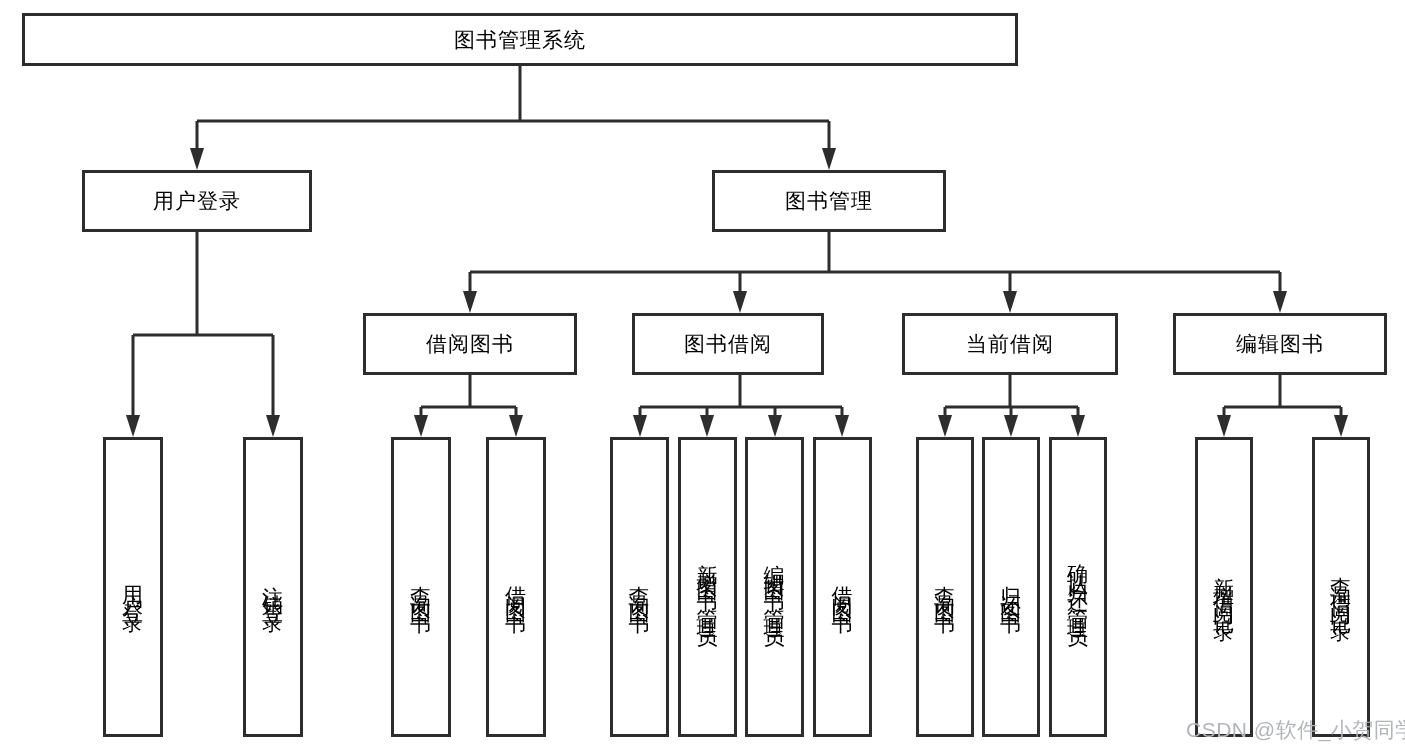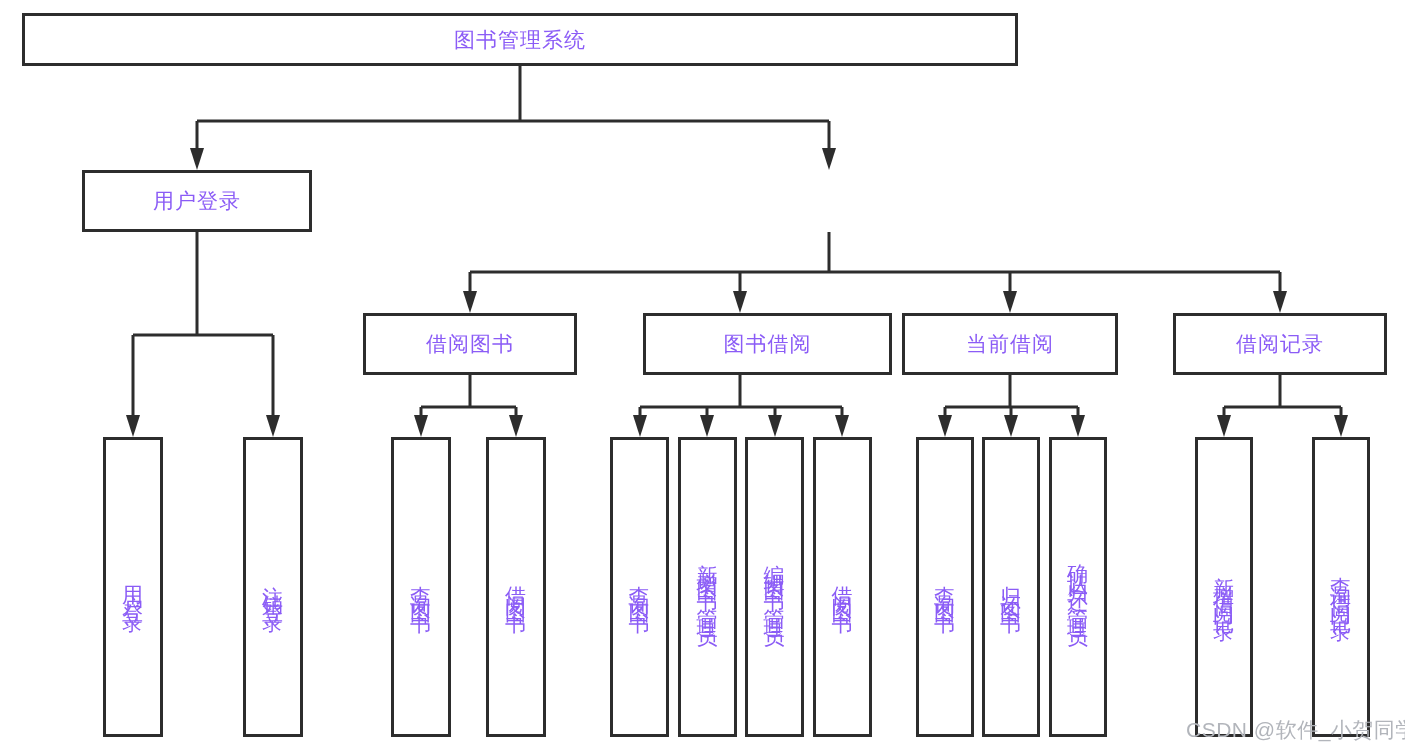--- a/index.html
+++ b/index.html
@@ -10,34 +10,34 @@
     font-family:"Liberation Sans","DejaVu Sans",sans-serif;
     overflow:hidden;
   }
   .wires{position:absolute;left:0;top:0;width:1405px;height:747px;}
   .node{
     position:absolute;
     box-sizing:border-box;
     background:#ffffff;
     border:3px solid #2d2d2d;
     display:flex;align-items:center;justify-content:center;
-    color:#8b5cf6;
+    color:#000000;
     font-size:21px;
     letter-spacing:1px;
     z-index:2;
   }
   
   .n-root{left:22px;top:13px;width:996px;height:53px;}
   
   .n-userlogin{left:82px;top:170px;width:230px;height:62px;}
   .n-bookmgmt{left:712px;top:170px;width:234px;height:62px;}
   
   .lvl3{top:313px;height:62px;}
   .n-newbook{left:363px;width:214px;}
-  .n-borrow{left:632px;width:249px;margin-left:11px;}
+  .n-borrow{left:632px;width:192px;}
   .n-current{left:902px;width:216px;text-align:center;}
   .n-records{left:1173px;width:214px;}
   
   .leaf{top:437px;height:300px;width:60px;}
   .leaf .vtext{
     writing-mode:vertical-rl;
     text-orientation:mixed;
     letter-spacing:9px;
     font-size:21px;
     line-height:1;
@@ -107,32 +107,35 @@
     </g>
   </svg>
 
   <div class="node n-root">
     <span>图书管理系统</span>
   </div>
 
   <div class="node n-userlogin">
     <span>用户登录</span>
   </div>
+  <div class="node n-bookmgmt">
+    <span>图书管理</span>
+  </div>
 
   <div class="node lvl3 n-newbook">
     <span>借阅图书</span>
   </div>
   <div class="node lvl3 n-borrow">
     <span>图书借阅</span>
   </div>
   <div class="node lvl3 n-current">
     <span>当前借阅</span>
   </div>
   <div class="node lvl3 n-records">
-    <span>借阅记录</span>
+    <span>编辑图书</span>
   </div>
 
   <div class="node leaf lf-1">
     <span class="vtext">用户登录</span>
   </div>
   <div class="node leaf lf-2">
     <span class="vtext">注销登录</span>
   </div>
 
   <div class="node leaf lf-3">

